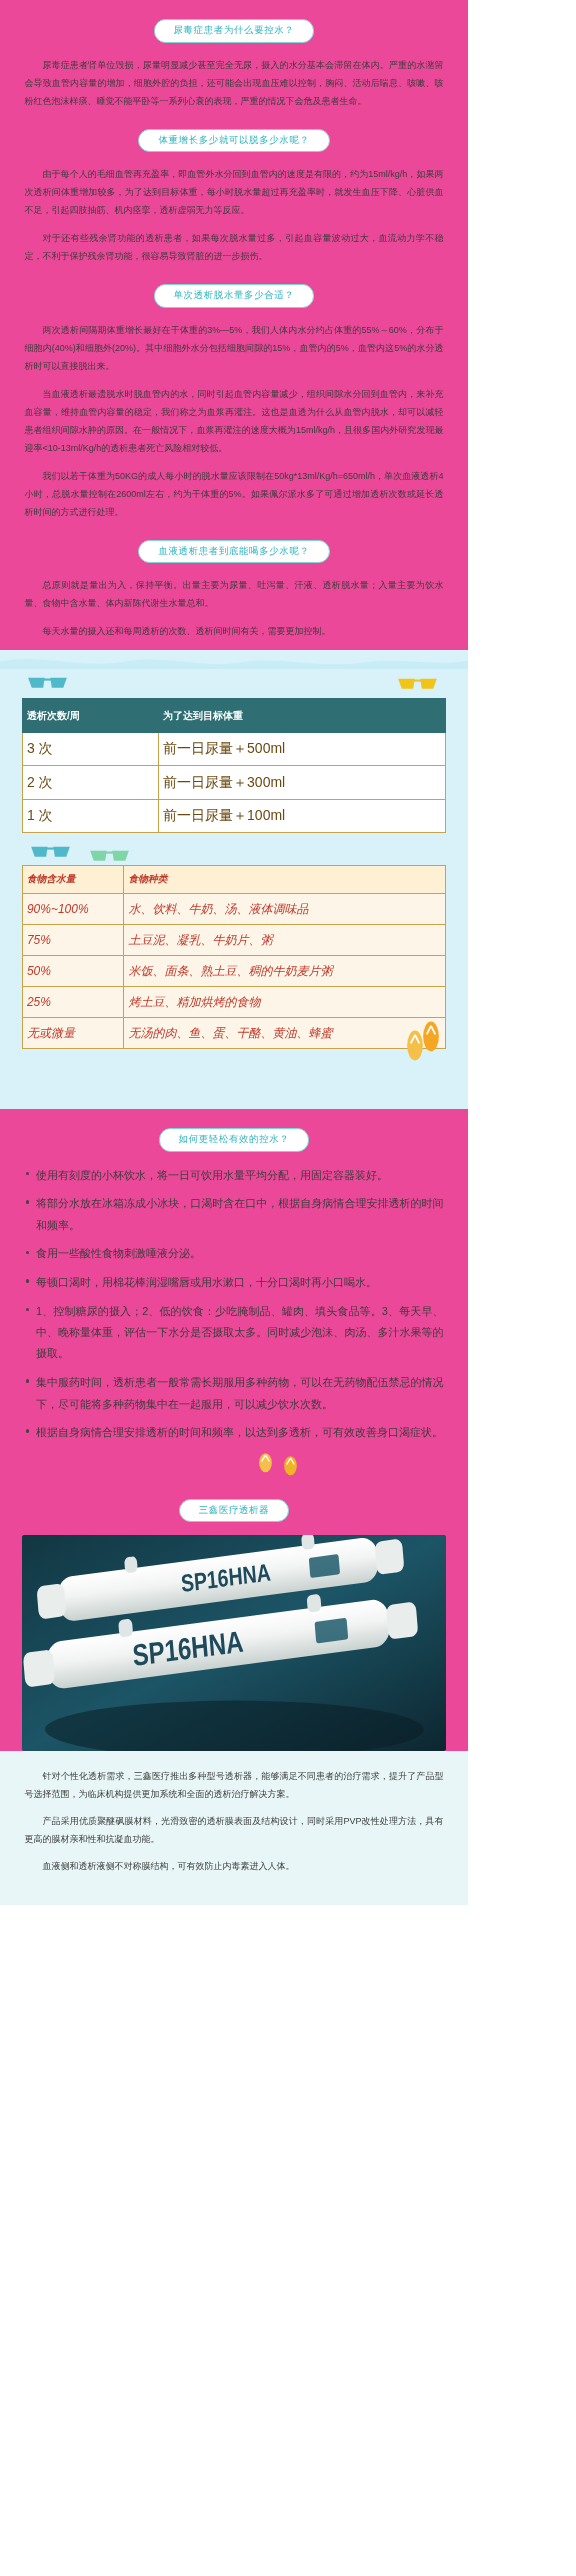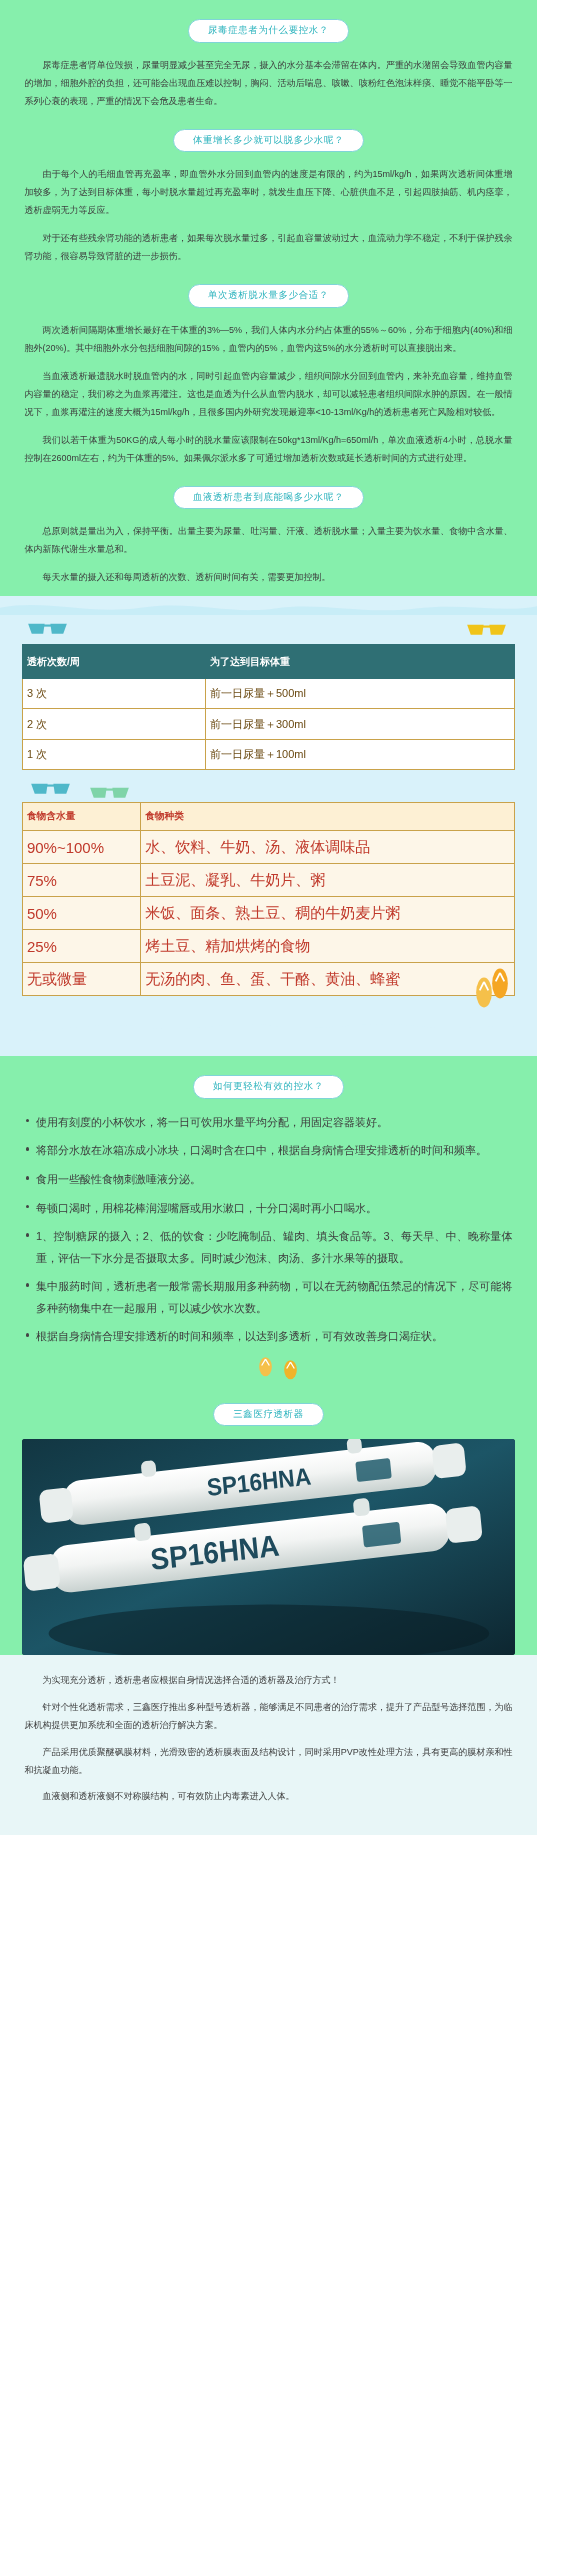--- a/index.html
+++ b/index.html
@@ -4,23 +4,23 @@
 <style>
   * { box-sizing: border-box; }
   html, body { margin: 0; padding: 0; }
   body {
     width: 577px;
     background: #ffffff;
     font-family: "Liberation Sans", "DejaVu Sans", sans-serif;
     color: #333333;
   }
   .page {
-    width: 537px;
+    width: 468px;
     position: relative;
-    background: #86efac;
+    background: #ec4899;
     overflow: hidden;
   }
   
   .heading-wrap {
     text-align: center;
     margin: 19px 0 13px 0;
   }
   .heading {
     display: inline-block;
     border: 0.7px solid #7fd4d8;
@@ -77,32 +77,32 @@
     color: #6b4a12;
   }
   table.t1 thead th {
     background: #2f6f74;
     color: #ffffff;
     font-size: 10px;
     font-weight: bold;
     border: 0.7px solid #2f6f74;
     padding: 9.4px 4.3px;
   }
-  table.t1 td { color: #6b4a12; font-size: 11px; }
-
-  table.t2 { background: #fdf6e8; }
+  table.t1 td { color: #6b4a12; font-size: 14px; }
+
+  table.t2 { background: #fdf6e8; font-style: italic; }
   table.t2 thead th {
     background: #fdf0d4;
     color: #c0392b;
     font-weight: bold;
     font-size: 9.7px;
     border: 0.7px solid #c9a24a;
     padding: 7.2px 4.3px;
   }
-  table.t2 td { color: #c0392b; font-size: 15px; padding: 6.5px 4.3px; }
+  table.t2 td { color: #c0392b; font-size: 12px; padding: 6.5px 4.3px; }
   table.t2 td.left-col { width: 24%; }
 
   
   ul.bullets {
     list-style: none;
     padding: 0 24.5px;
     margin: 11.5px 0 7.2px 0;
   }
   ul.bullets li {
     position: relative;
@@ -357,20 +357,19 @@
         <rect x="596" y="10" width="52" height="48" rx="12" fill="#e9eeed"></rect>
         <rect x="130" y="-18" width="24" height="24" rx="8" fill="#dfe6e5"></rect>
         <rect x="460" y="-18" width="24" height="24" rx="8" fill="#dfe6e5"></rect>
         <text x="150" y="48" font-family="Liberation Sans, sans-serif" font-size="42" font-weight="bold" fill="#1e4a5c">SP16HNA</text>
         <rect x="470" y="20" width="56" height="30" rx="4" fill="#1f5a6b" opacity="0.85"></rect>
       </g>
     </svg>
   </div>
 
   <div class="footer-block">
-    <p>为实现充分透析，透析患者应根据自身情况选择合适的透析器及治疗方式！</p>
     <p>针对个性化透析需求，三鑫医疗推出多种型号透析器，能够满足不同患者的治疗需求，提升了产品型号选择范围，为临床机构提供更加系统和全面的透析治疗解决方案。</p>
     <p>产品采用优质聚醚砜膜材料，光滑致密的透析膜表面及结构设计，同时采用PVP改性处理方法，具有更高的膜材亲和性和抗凝血功能。</p>
     <p>血液侧和透析液侧不对称膜结构，可有效防止内毒素进入人体。</p>
   </div>
 
 </div>
 
 
 </body></html>

